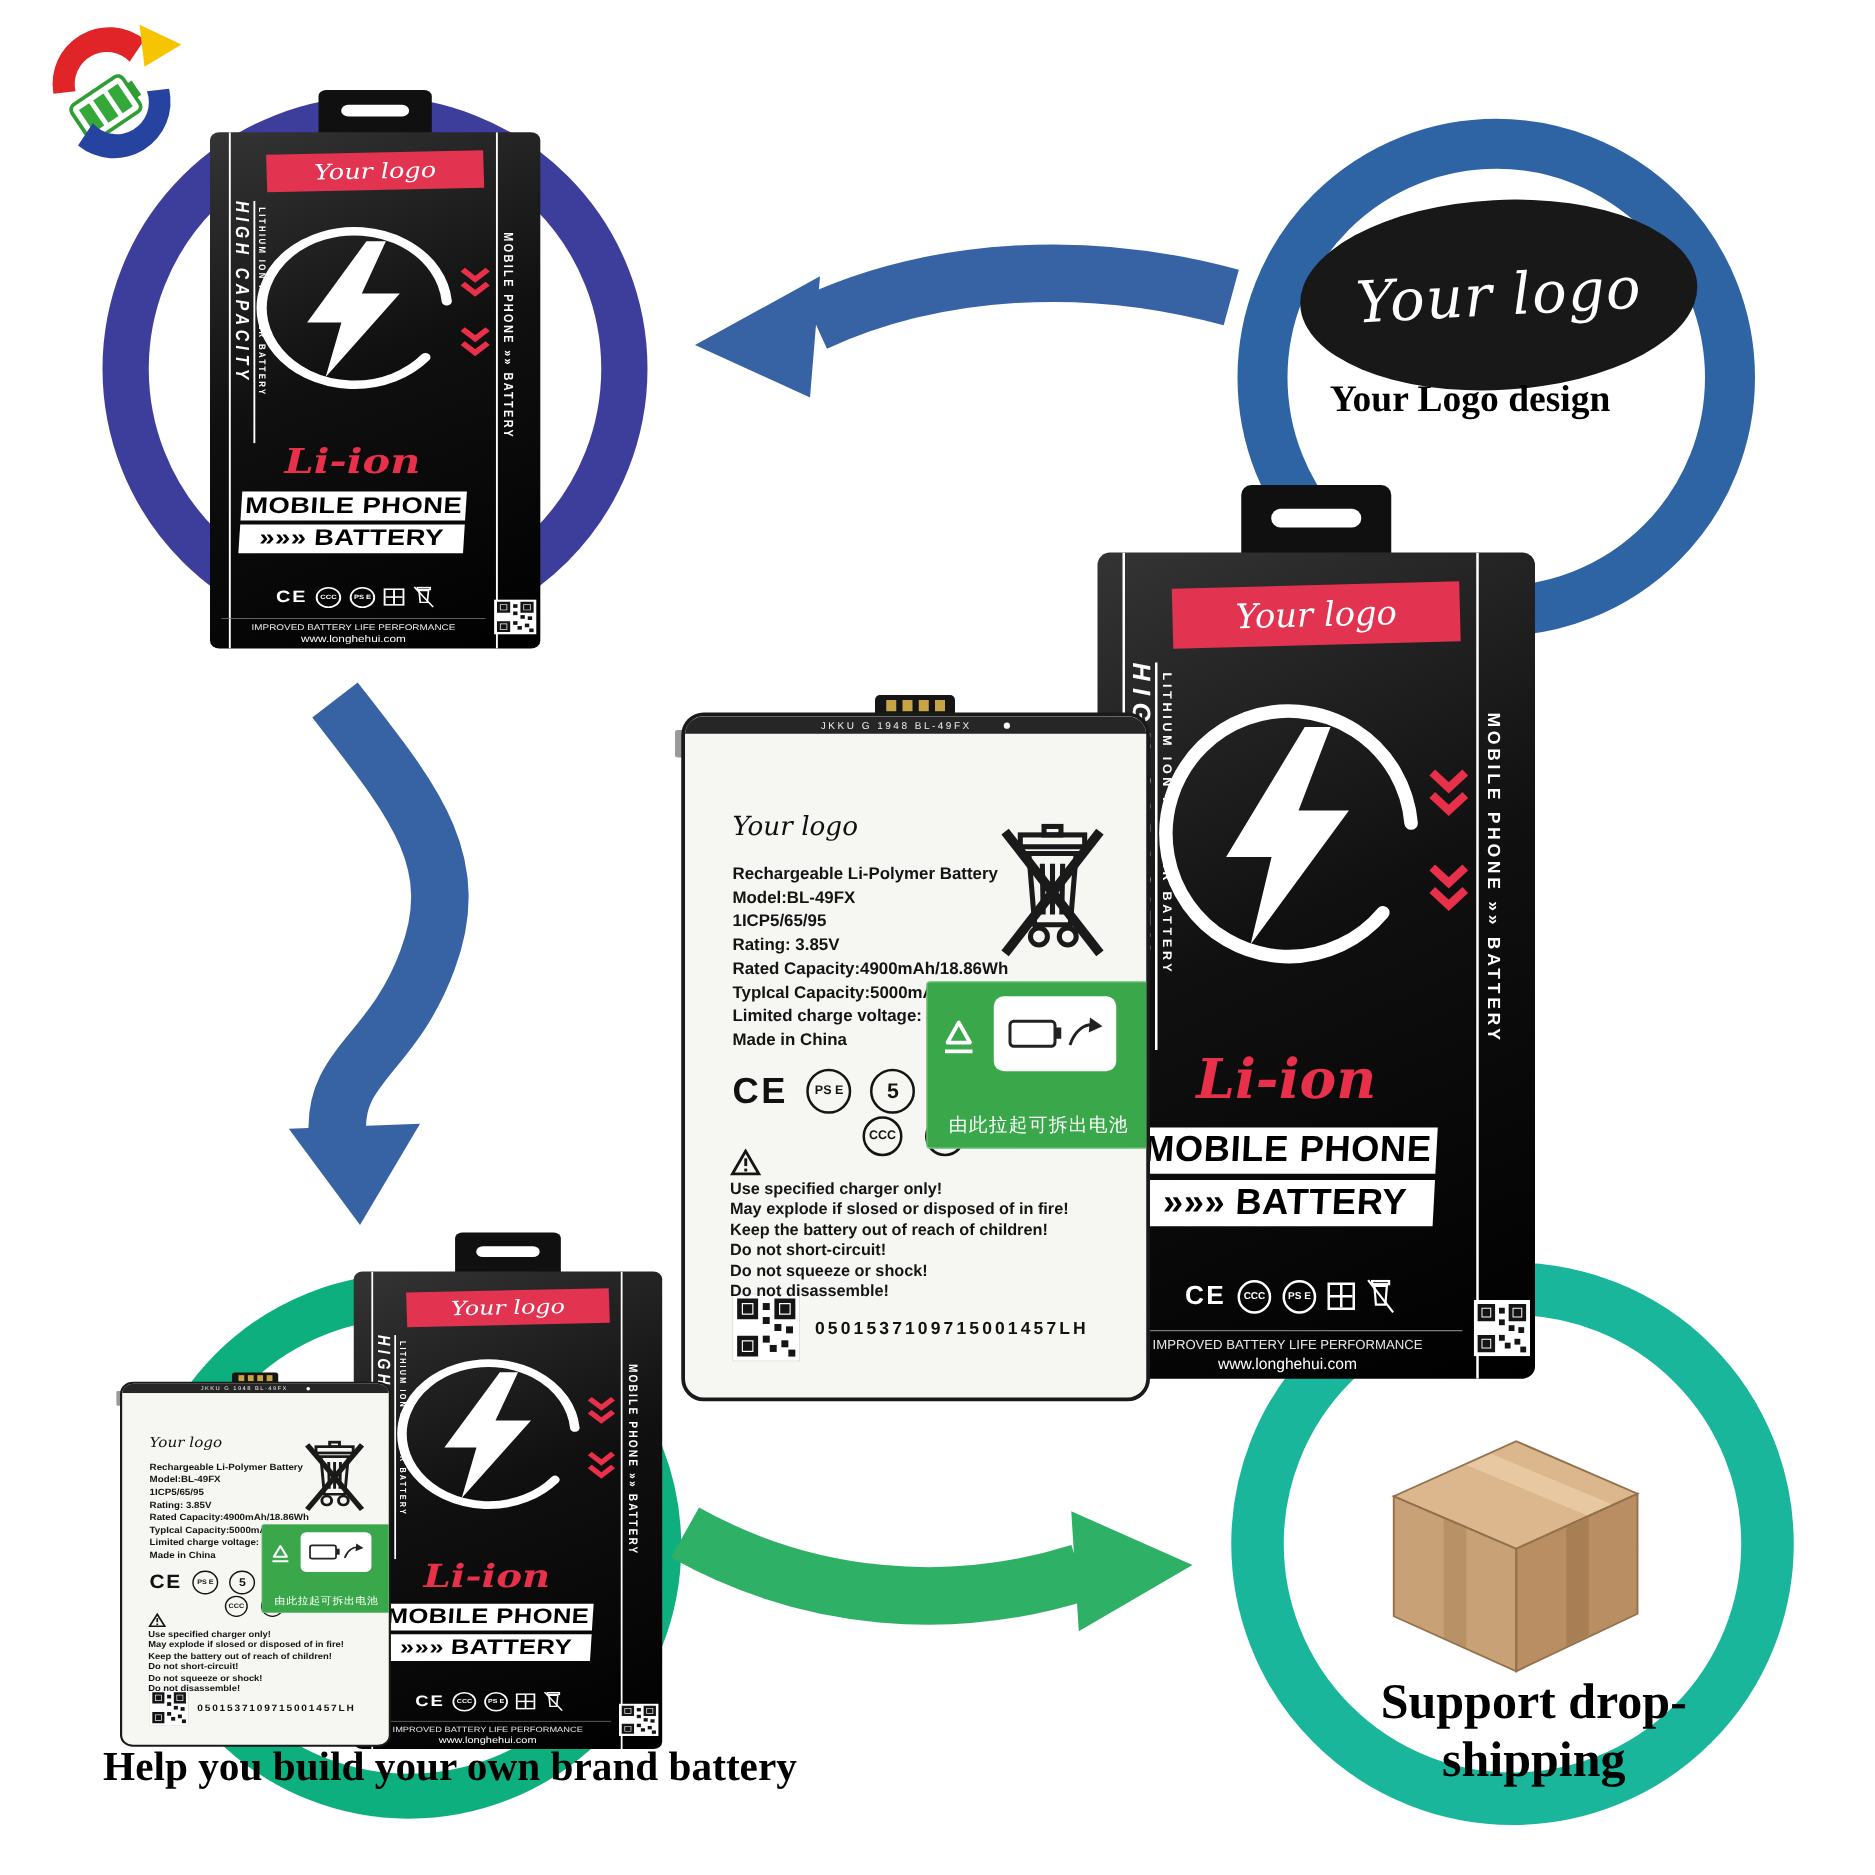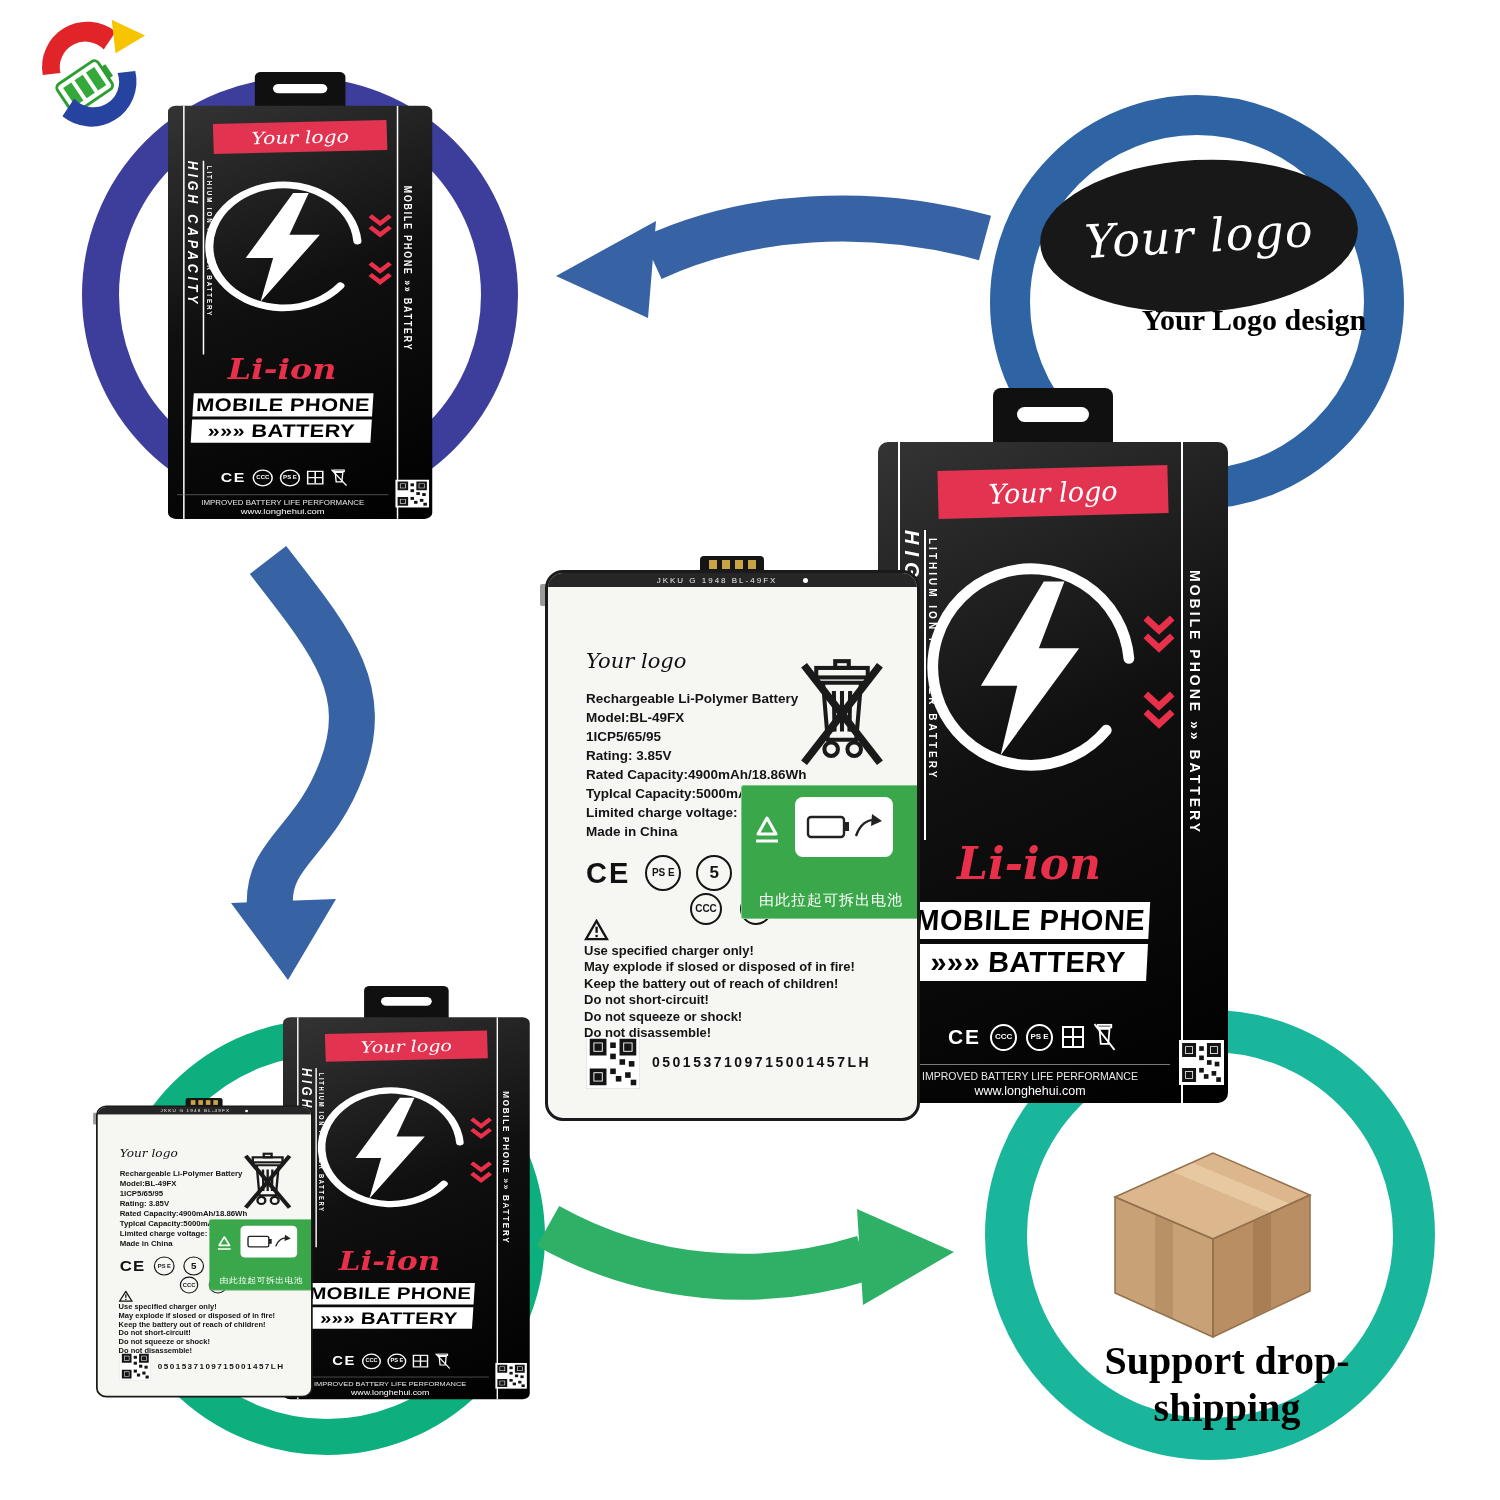--- a/index.html
+++ b/index.html
@@ -18,21 +18,21 @@
   #arrows { position:absolute; left:0; top:0; z-index:2; }
   .stroke-blue  { stroke:var(--arrow-blue,#3763a5); stroke-width:46; fill:none; }
   .fill-blue    { fill:var(--arrow-blue,#3763a5); }
   .stroke-green { stroke:var(--arrow-green,#2fb067); stroke-width:46; fill:none; }
   .fill-green   { fill:var(--arrow-green,#2fb067); }
 
   
   .caption { position:absolute; font-family:"Liberation Serif",serif; font-weight:700; color:#000;
              z-index:9; text-align:center; }
   #cap-brand { left:90px;   top:508px;  width:420px; font-size:31px; }
-  #cap-logo  { left:1084px; top:303px;  width:340px; font-size:30px; }
+  #cap-logo  { left:1006px; top:303px;  width:340px; font-size:30px; }
   #cap-build { left:40px;   top:1396px; width:640px; font-size:33px; }
   #cap-drop  { left:1040px; top:1337px; width:374px; font-size:40px; }
 
   
   #company-logo { position:absolute; left:25px; top:10px; width:128px; height:128px; z-index:9; }
   #oval-logo { position:absolute; left:1040px; top:160px; width:318px; height:152px; background:#181818;
                border-radius:50%; transform:rotate(-3deg); display:flex; align-items:center;
                justify-content:center; z-index:3; }
   #oval-logo .script { color:#fff; font-size:46px; letter-spacing:1px; }
   #carton { position:absolute; left:1085px; top:1145px; width:250px; height:200px; z-index:3; }
@@ -599,14 +599,15 @@
     <polygon points="30,52 128,94 128,192 30,148" fill="#c9a176"></polygon>
     <polygon points="70,70 88,78 88,174 70,165" fill="#b89167"></polygon>
     <polygon points="128,94 225,50 225,146 128,192" fill="#b98e63"></polygon>
     <polygon points="168,77 186,69 186,163 168,172" fill="#a87f55"></polygon>
     <polygon points="30,52 128,8 225,50 128,94" fill="none" stroke="#93714d" stroke-width="1.5"></polygon>
     <polygon points="30,52 128,94 128,192 30,148" fill="none" stroke="#93714d" stroke-width="1.5"></polygon>
     <polygon points="128,94 225,50 225,146 128,192" fill="none" stroke="#93714d" stroke-width="1.5"></polygon>
   </svg>
 
   <div class="caption" id="cap-logo">Your Logo design</div>
+  <div class="caption" id="cap-build">Help you build your own brand battery</div>
   <div class="caption" id="cap-drop">Support drop-shipping</div>
 </div>
 
 </body></html>

